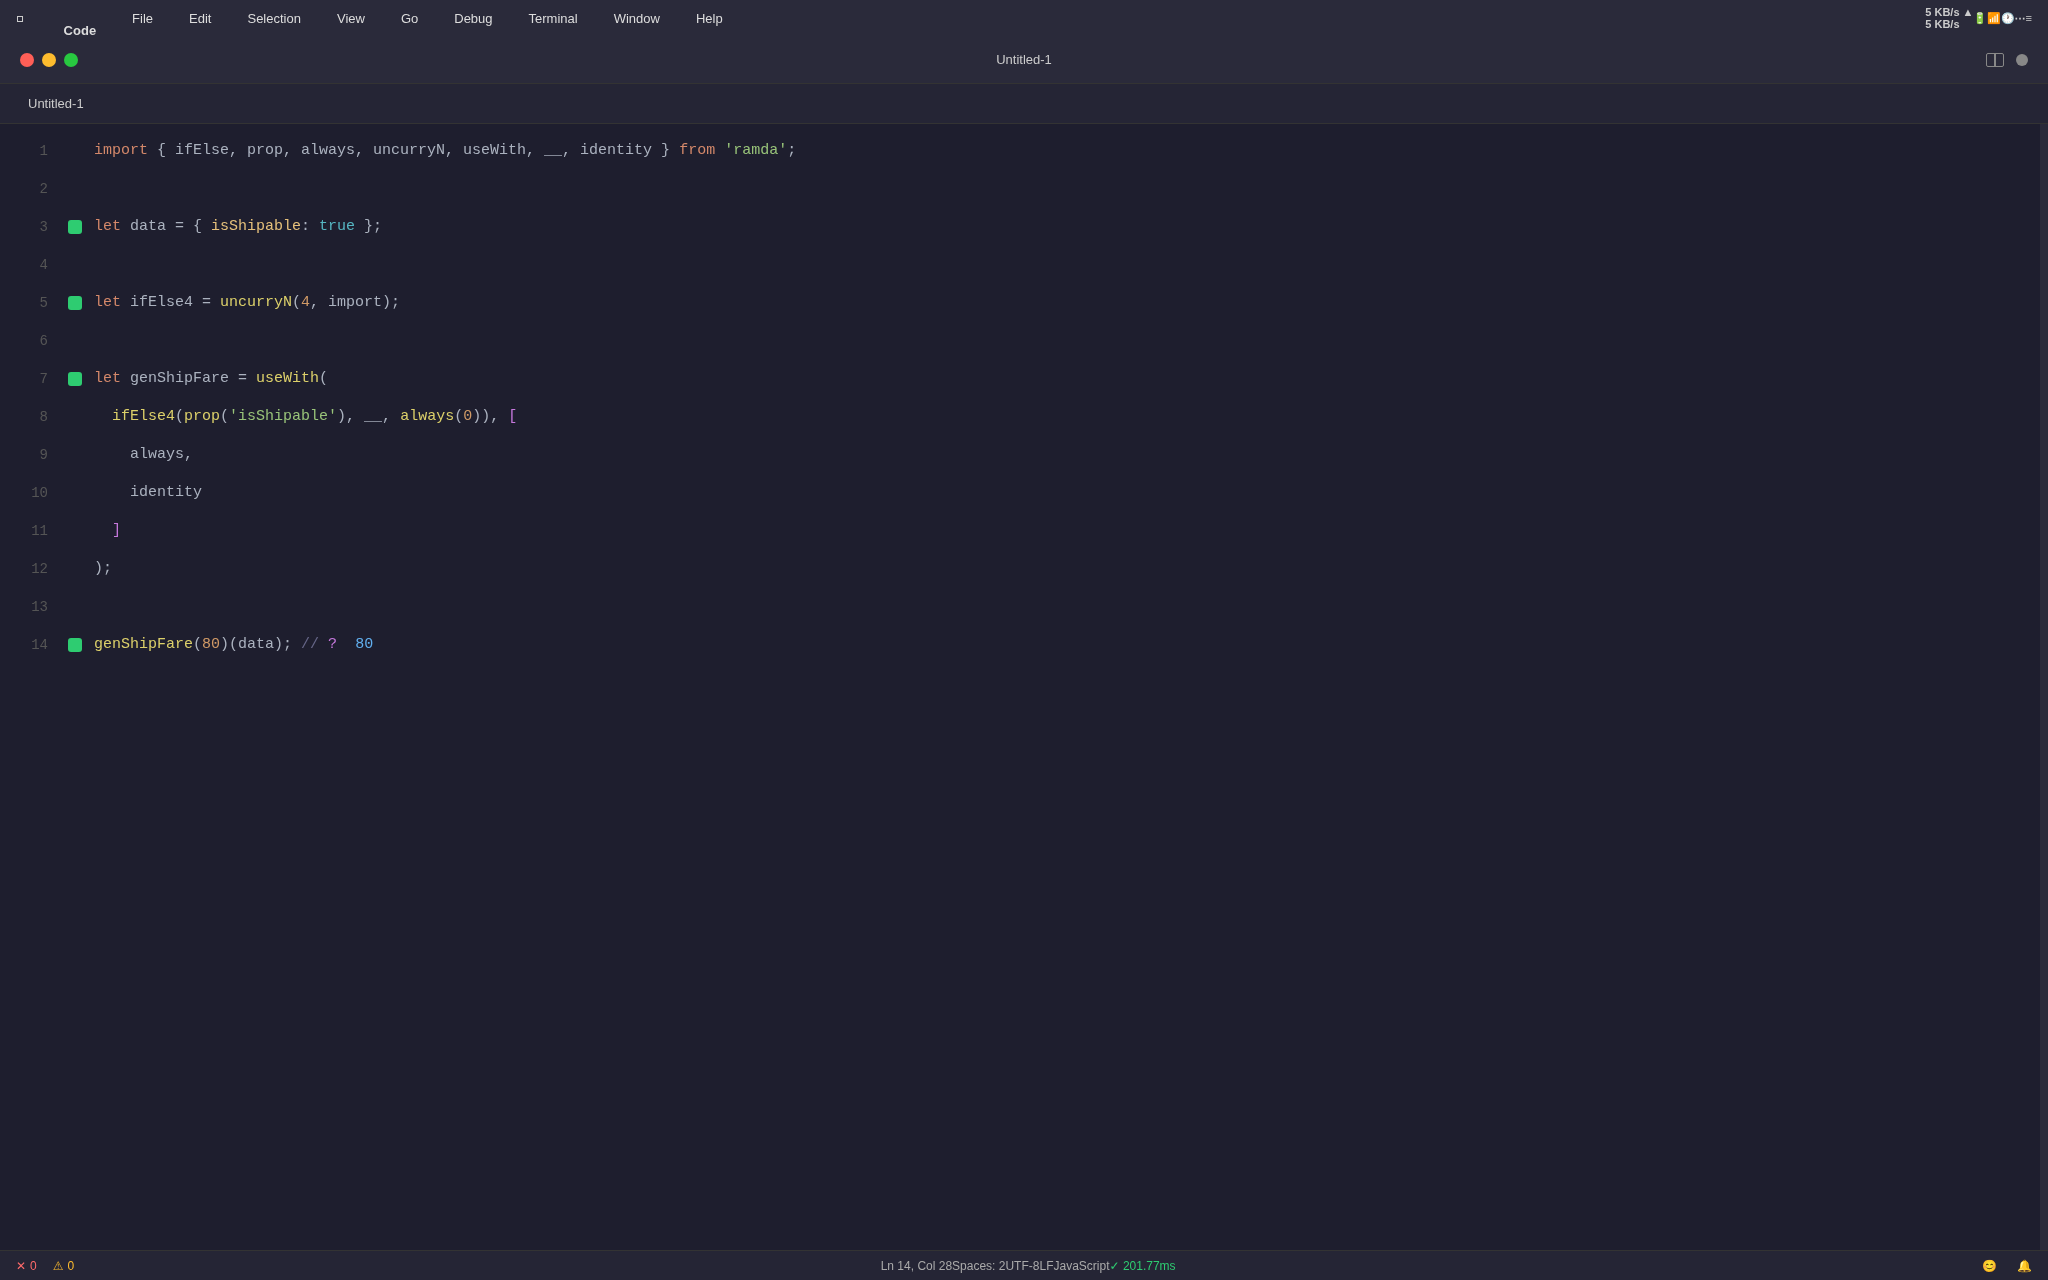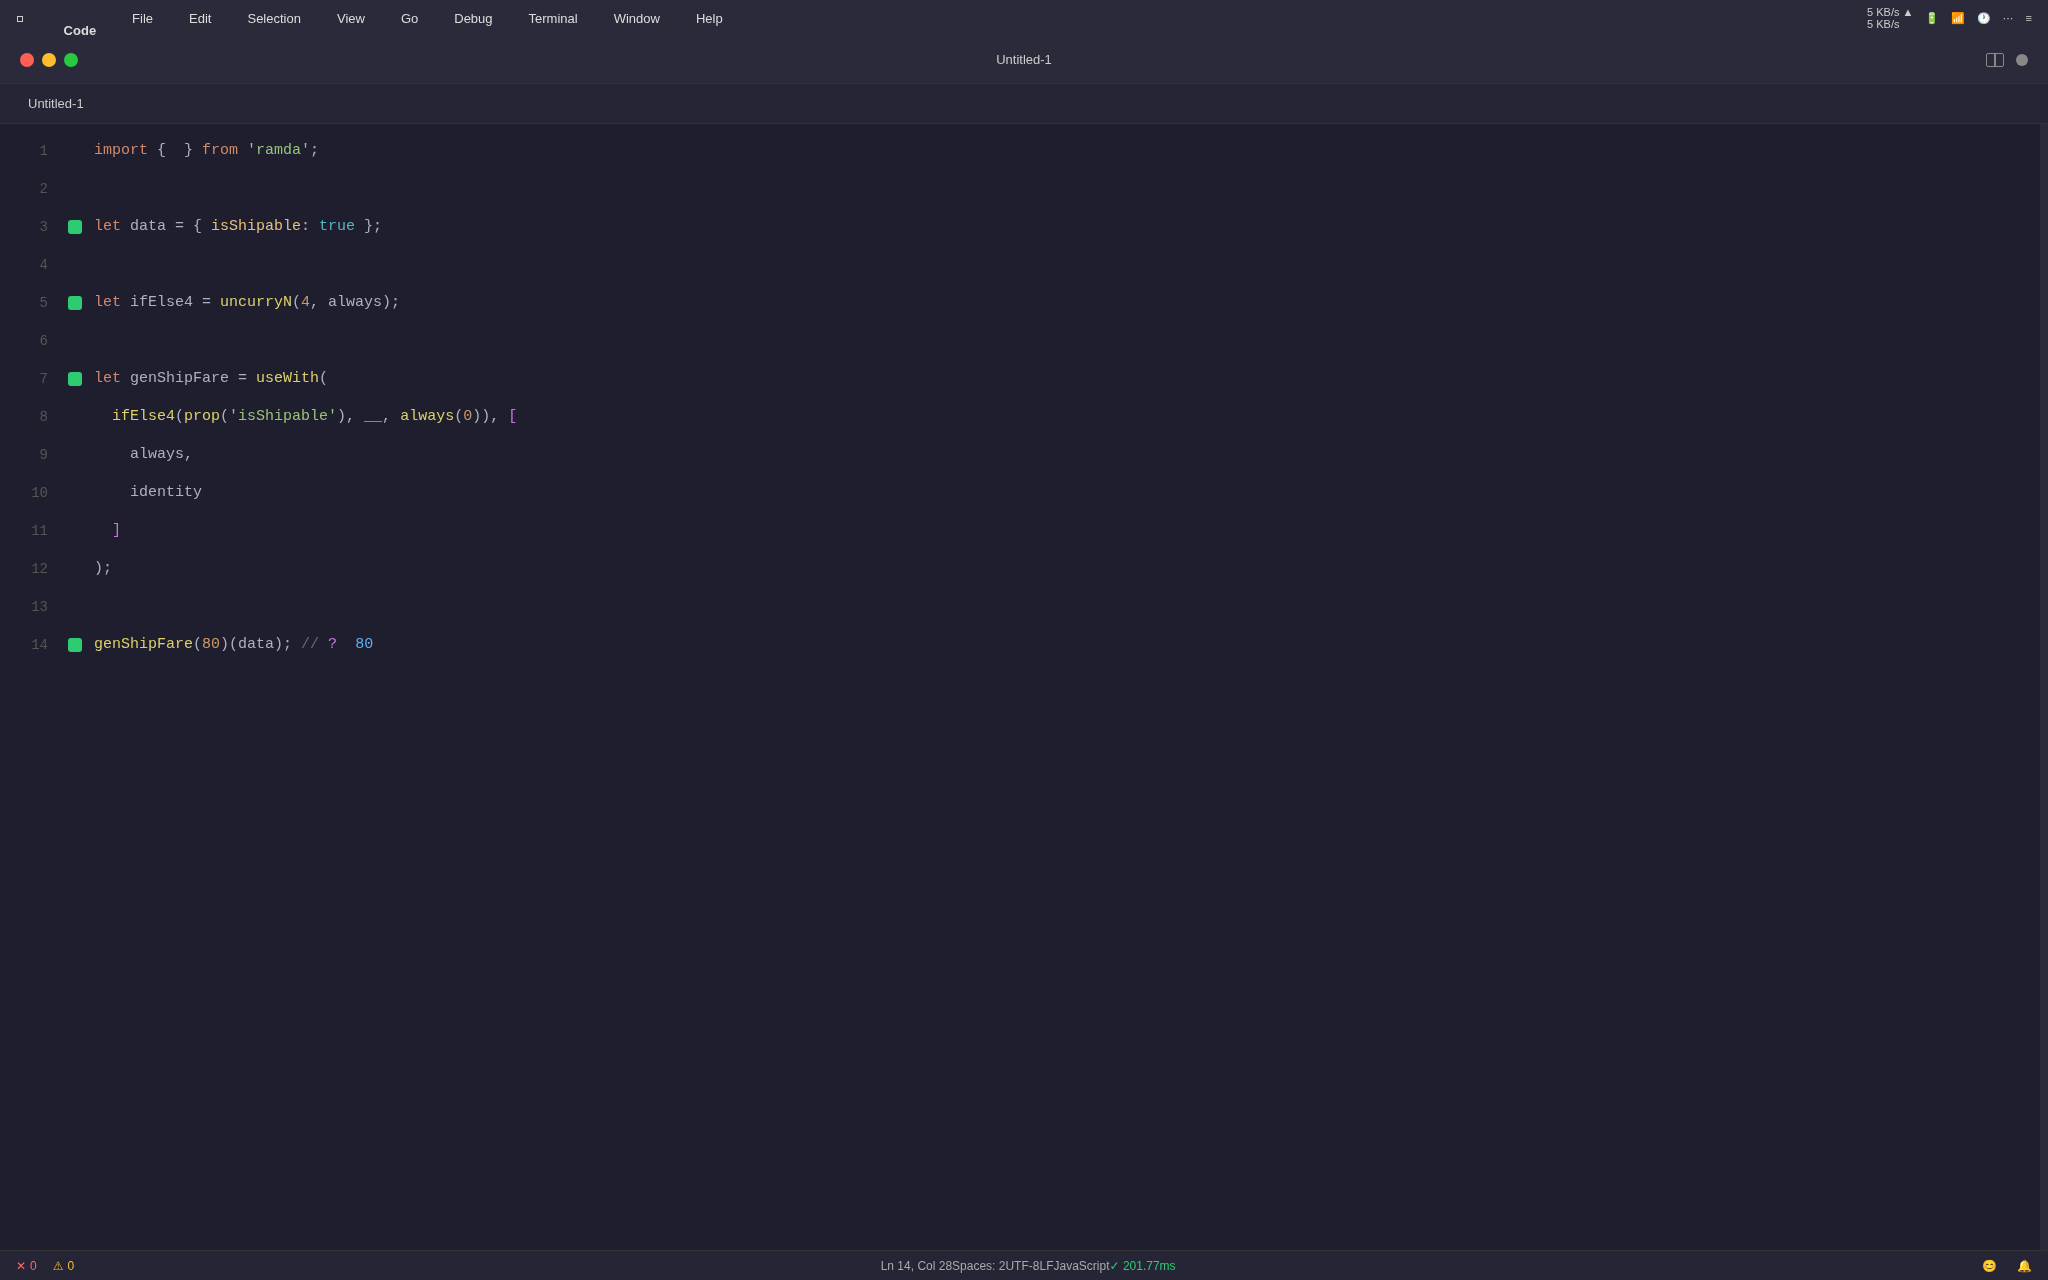--- a/index.html
+++ b/index.html
@@ -31,24 +31,25 @@
       font-size: 13px;
       font-family: -apple-system, BlinkMacSystemFont, sans-serif;
       cursor: pointer;
       padding: 2px 6px;
     }
     .menu-item.bold { font-weight: 600; margin-top: 24px; }
     .menu-spacer { flex: 1; }
     .status-right {
       display: flex;
       align-items: center;
-      gap: 12px;
+      gap: 0;
       color: #ccc;
       font-size: 11px;
       font-family: -apple-system, BlinkMacSystemFont, sans-serif;
+      font-weight: bold;
     }
 
     
     #window-title-bar {
       width: 100%;
       height: 48px;
       background: #2a2a3a;
       display: flex;
       align-items: center;
       border-bottom: 1px solid #333;
@@ -292,20 +293,21 @@
     <div class="gutter-item">
         <div class="green-dot"></div>
       </div>
   </div>
 
   <div id="code-area">
 
     <div class="code-line">
       <span class="kw">import</span>
       <span class="plain"> { </span>
+      <span class="plain">ifElse, prop, always, uncurryN, useWith, __, identity</span>
       <span class="plain"> } </span>
       <span class="kw">from</span>
       <span class="plain"> </span>
       <span class="str">'ramda'</span>
       <span class="plain">;</span>
     </div>
 
     <div class="code-line"></div>
 
     <div class="code-line">
@@ -318,21 +320,21 @@
     </div>
 
     <div class="code-line"></div>
 
     <div class="code-line">
       <span class="kw">let</span>
       <span class="plain"> ifElse4 = </span>
       <span class="fn">uncurryN</span>
       <span class="plain">(</span>
       <span class="num">4</span>
-      <span class="plain">, always);</span>
+      <span class="plain">, import);</span>
     </div>
 
     <div class="code-line"></div>
 
     <div class="code-line">
       <span class="kw">let</span>
       <span class="plain"> genShipFare = </span>
       <span class="fn">useWith</span>
       <span class="plain">(</span>
     </div>

